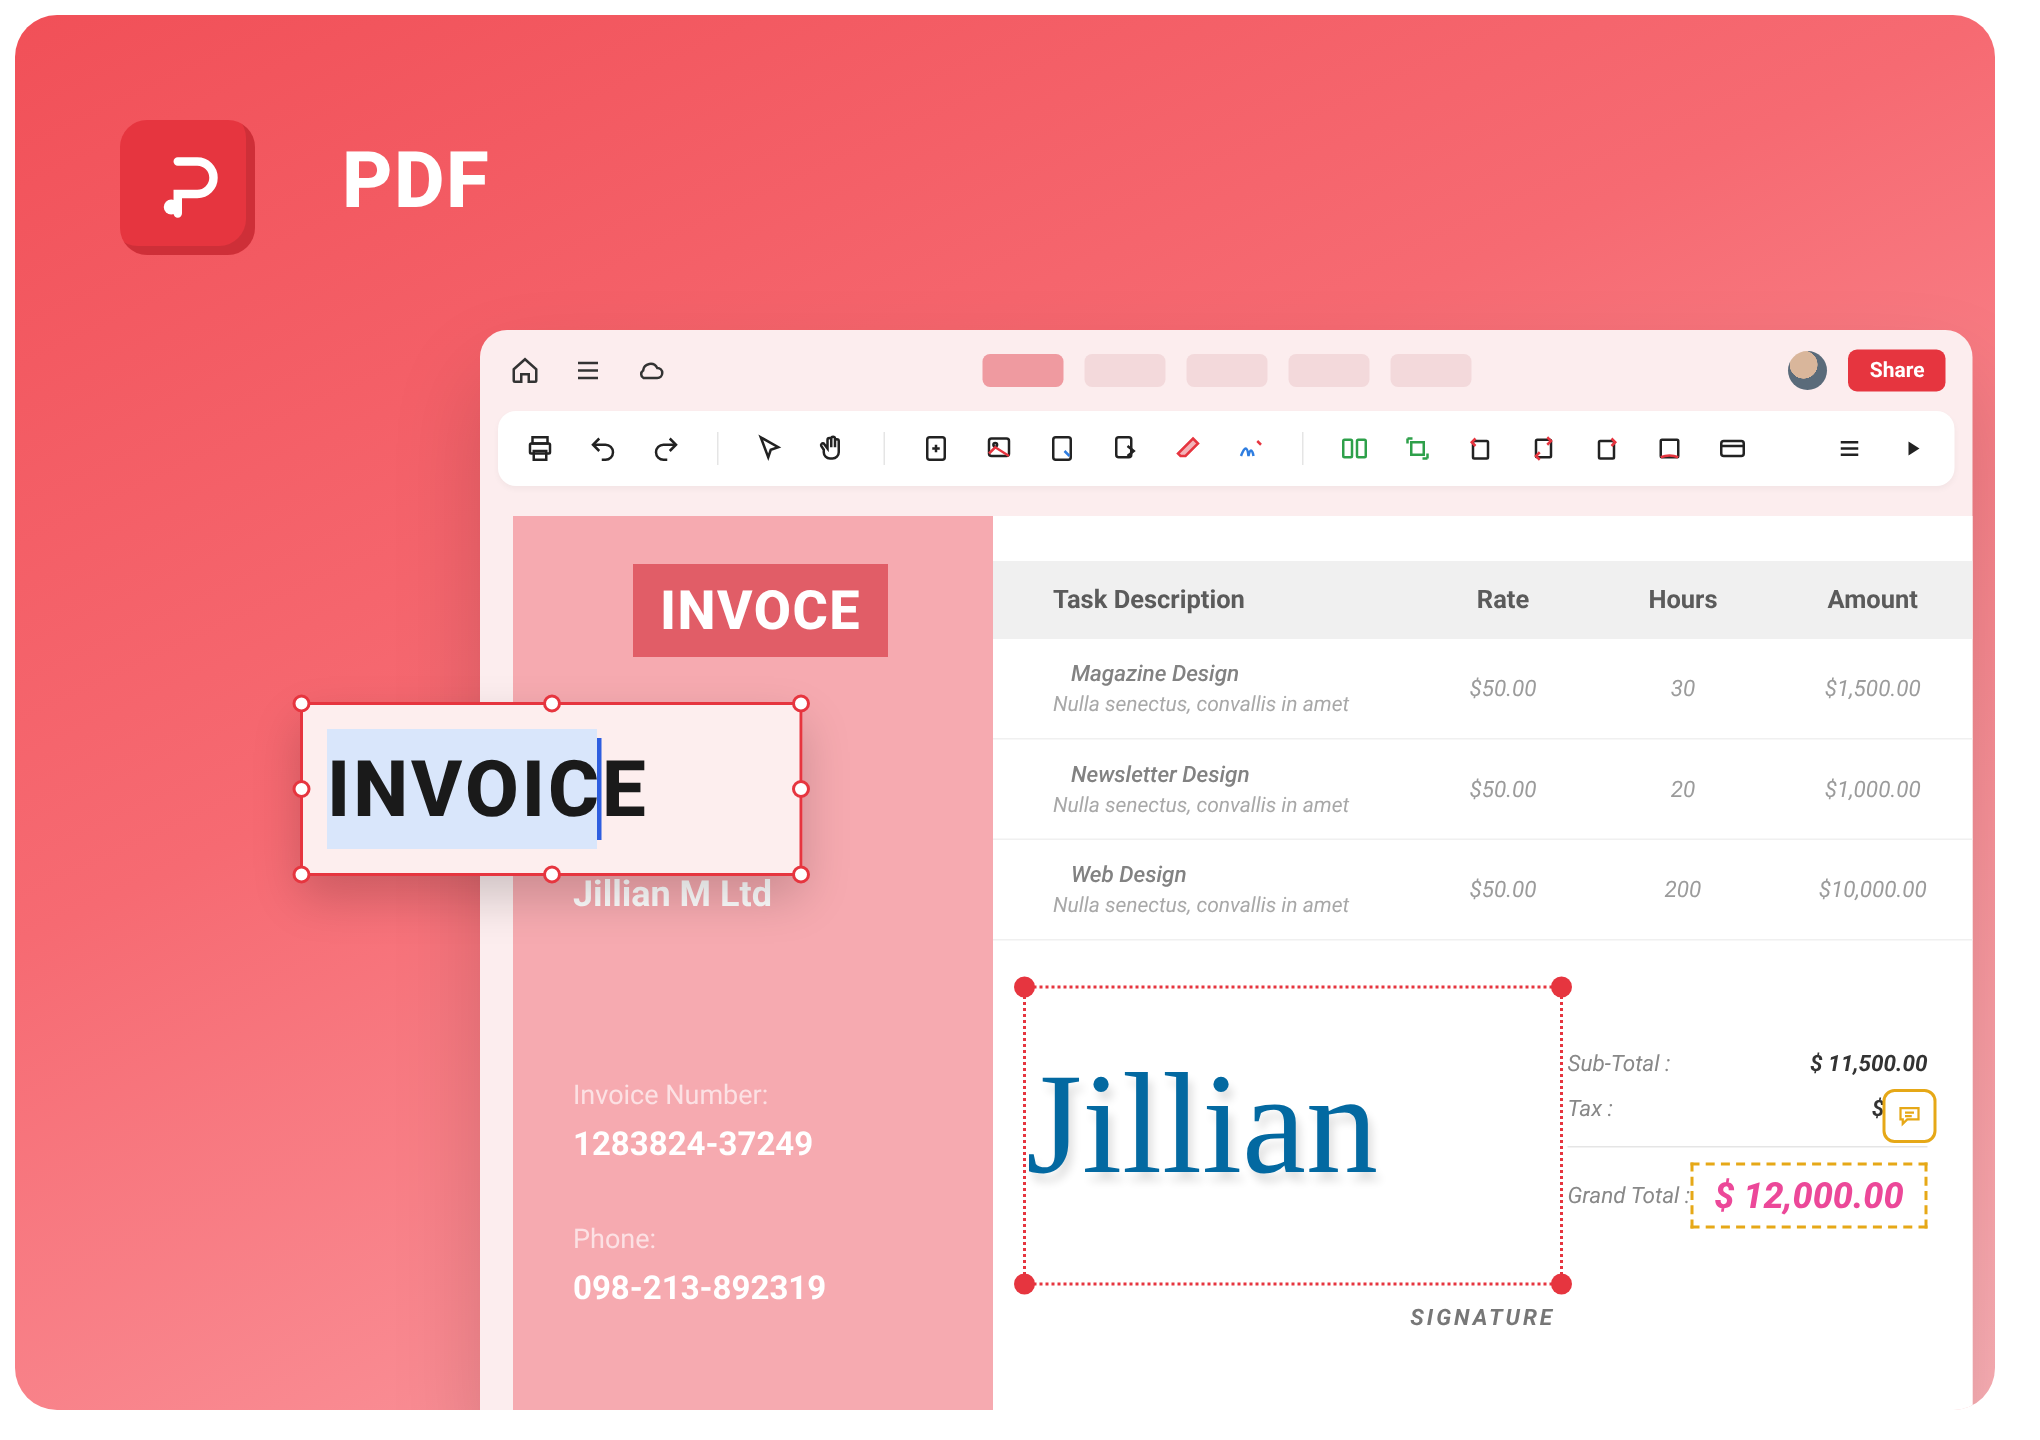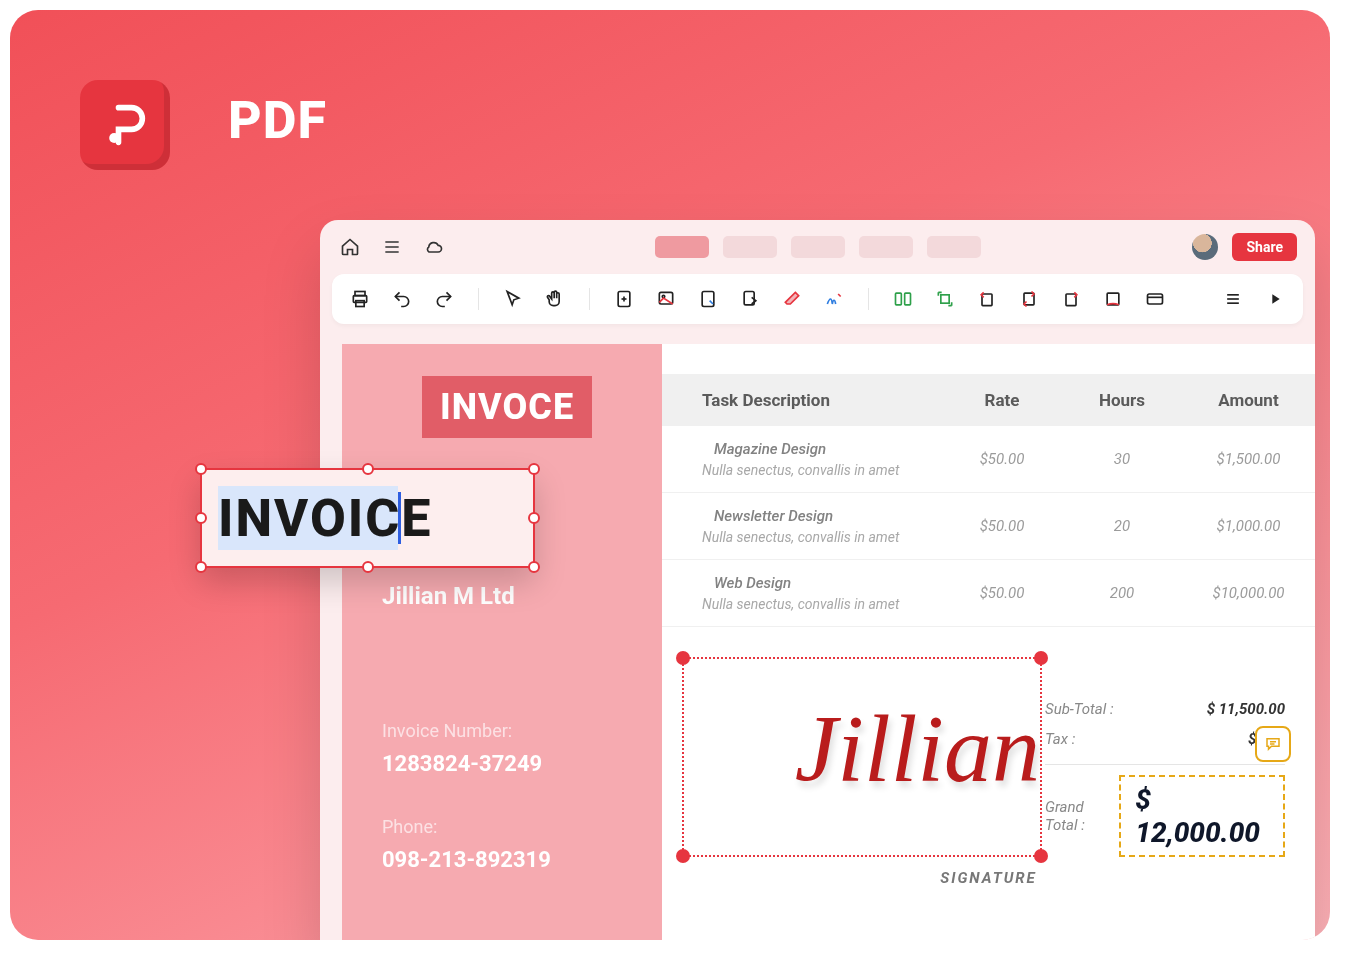--- a/index.html
+++ b/index.html
@@ -266,25 +266,24 @@
   background: #e6353f;
   border-radius: 50%;
 }
 .sig-box .h-tl { top: -8px; left: -8px; }
 .sig-box .h-tr { top: -8px; right: -8px; }
 .sig-box .h-bl { bottom: -8px; left: -8px; }
 .sig-box .h-br { bottom: -8px; right: -8px; }
 .sig {
   font-family: 'Brush Script MT', cursive;
   font-size: 96px;
-  color: #b91c1c;
-  text-align: right;
+  color: #0369a1;
+  text-align: left;
   line-height: 180px;
   text-shadow: 3px 6px 6px rgba(0,0,0,.12);
-  font-style: italic;
 }
 .sig-label {
   text-align: center;
   font-size: 15px;
   font-weight: 700;
   letter-spacing: 2px;
   color: #777;
   margin-top: 12px;
   font-style: italic;
 }
@@ -308,23 +307,23 @@
 .totals .divider { border-top: 1px solid #e5e5e5; margin: 10px 0; }
 .grand-row {
   display: flex;
   align-items: center;
   justify-content: space-between;
   font-style: italic;
 }
 .grand-box {
   border: 2px dashed #e6a817;
   padding: 6px 14px;
-  font-size: 28px;
+  font-size: 24px;
   font-weight: 800;
-  color: #0f172a;
+  color: #ec4899;
 }
 .comment-badge {
   position: absolute;
   top: 32px;
   right: -6px;
   width: 36px;
   height: 36px;
   border: 2px solid #e6a817;
   border-radius: 8px;
   background: #fff;
@@ -333,21 +332,21 @@
   justify-content: center;
   color: #e6a817;
 }
 
 
 .edit-box {
   position: absolute;
   top: 458px;
   left: 190px;
   width: 335px;
-  height: 100px;
+  height: 116px;
   background: #fdeeee;
   border: 2px solid #e6353f;
   display: flex;
   align-items: center;
   padding: 0 16px;
   box-shadow: 0 14px 30px rgba(0,0,0,.18);
 }
 .edit-box .sel {
   position: absolute;
   left: 16px;

